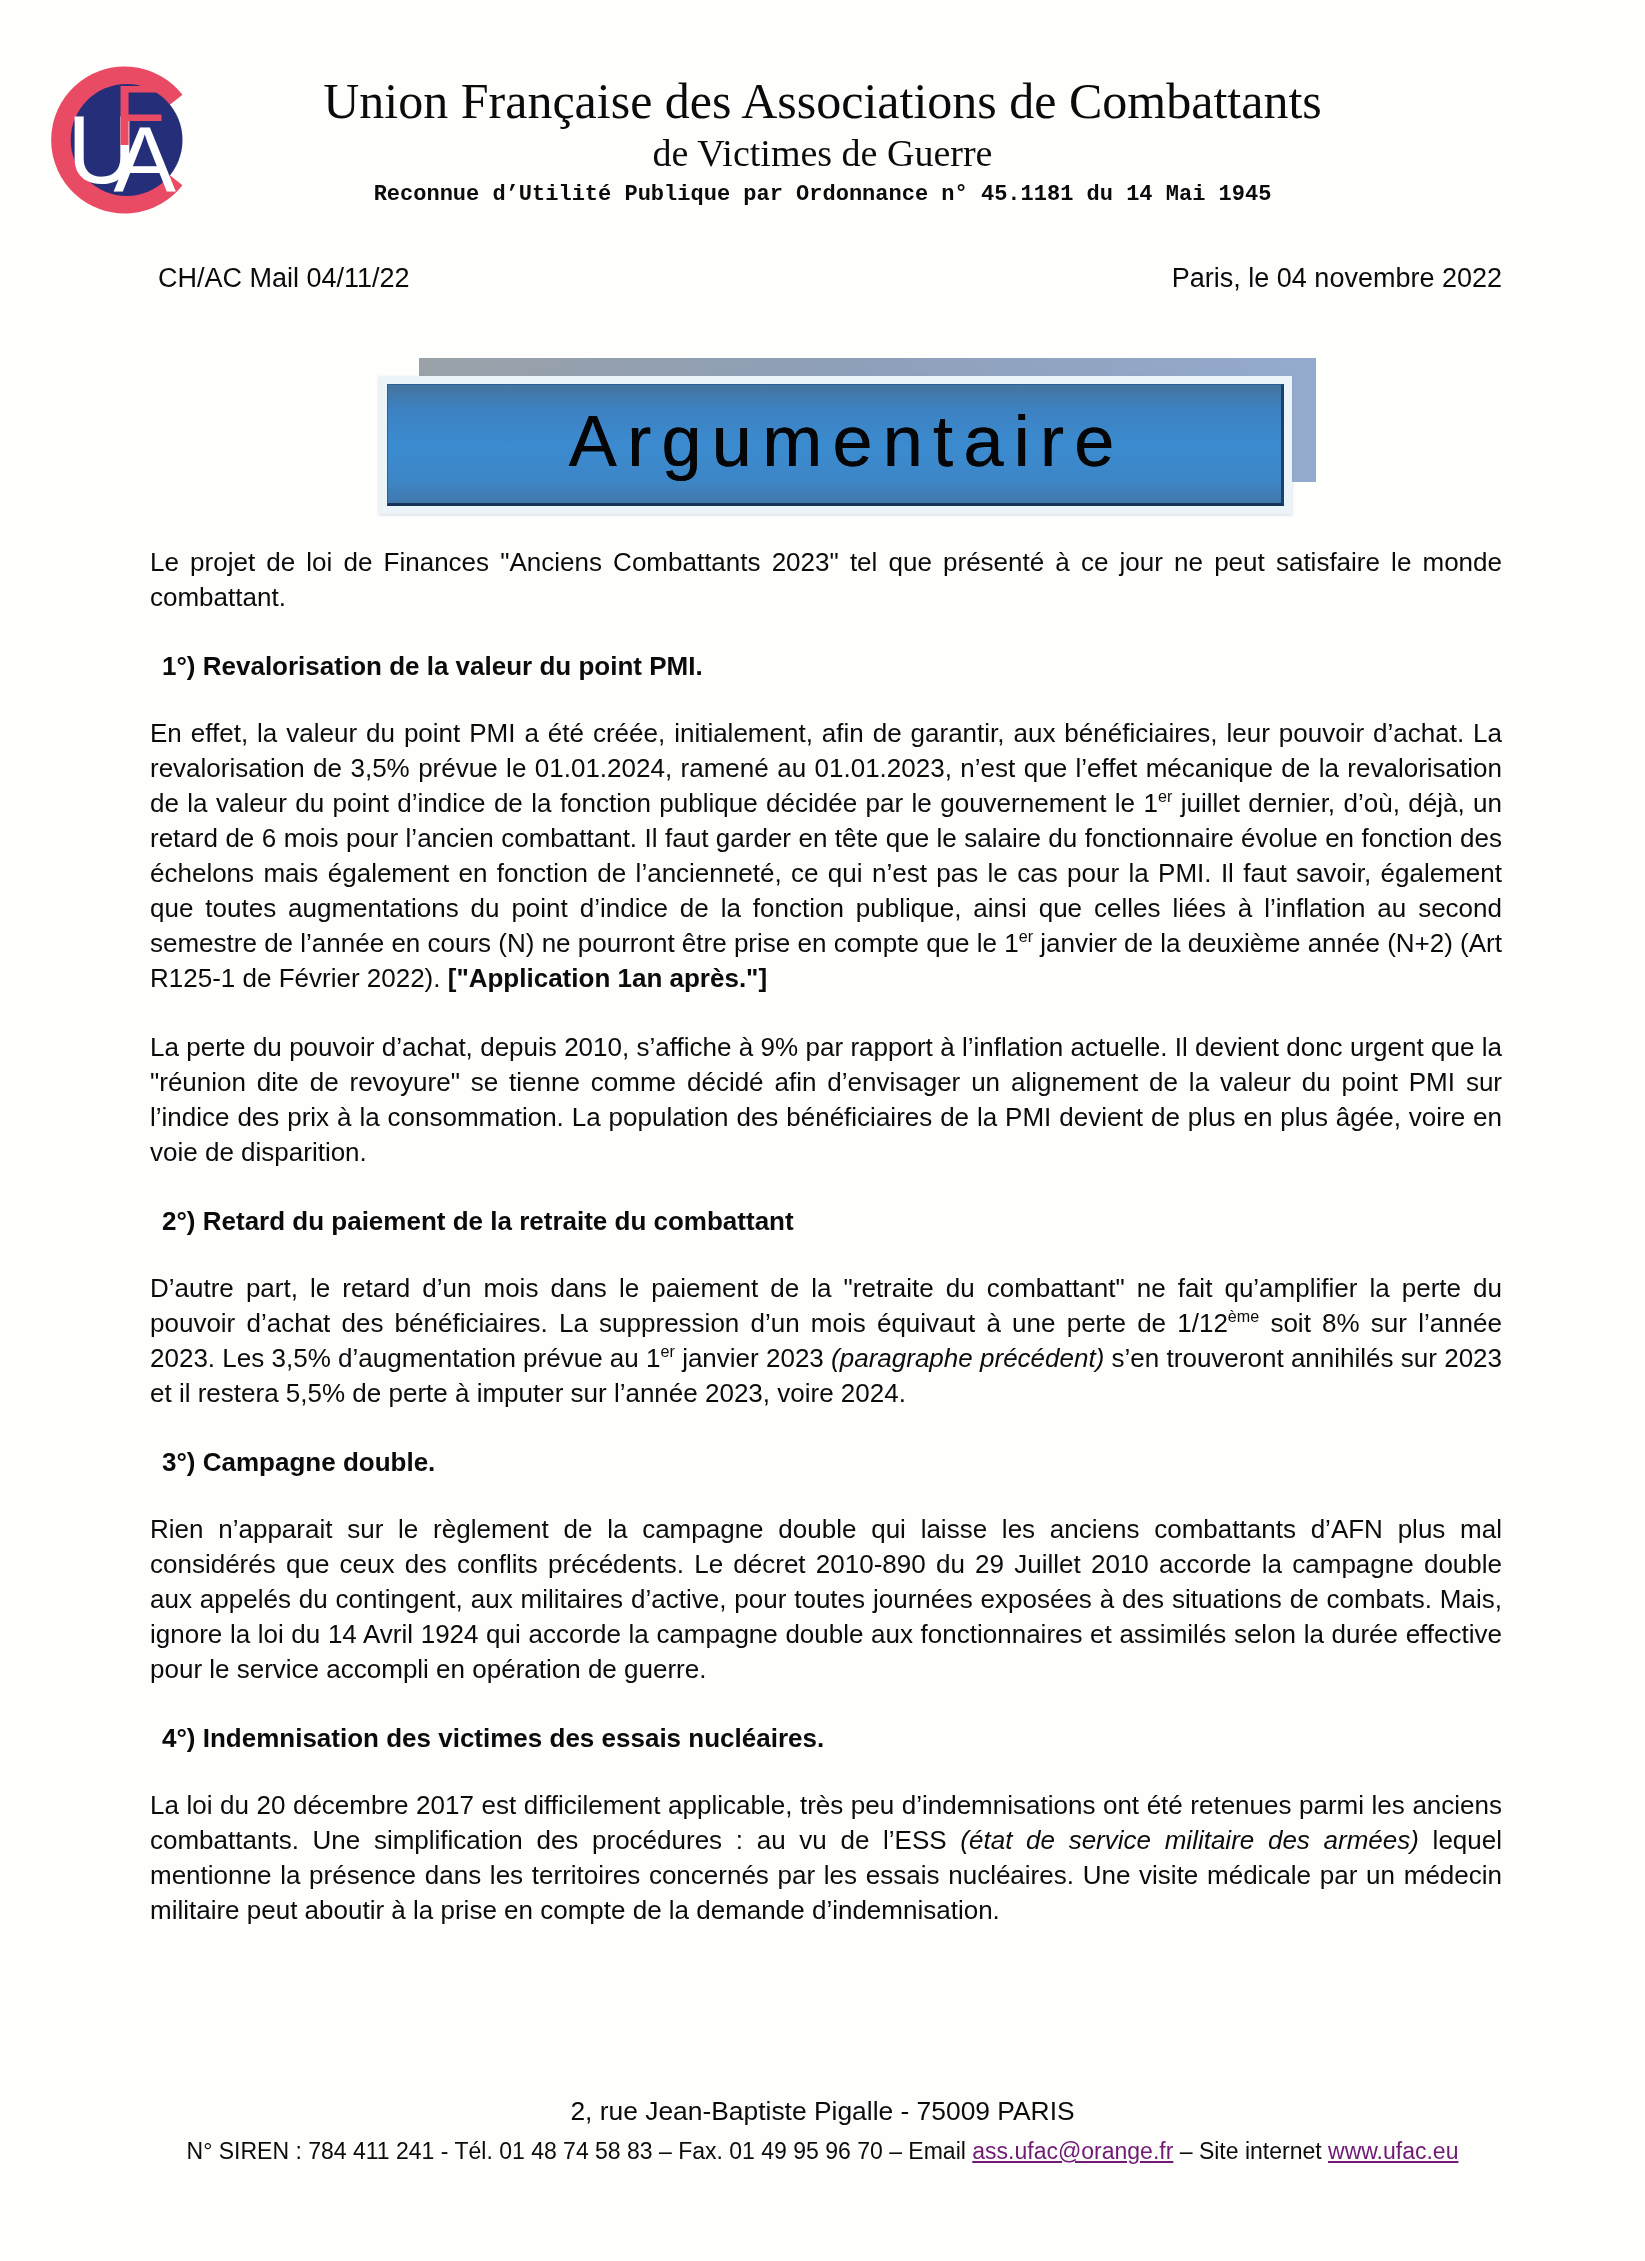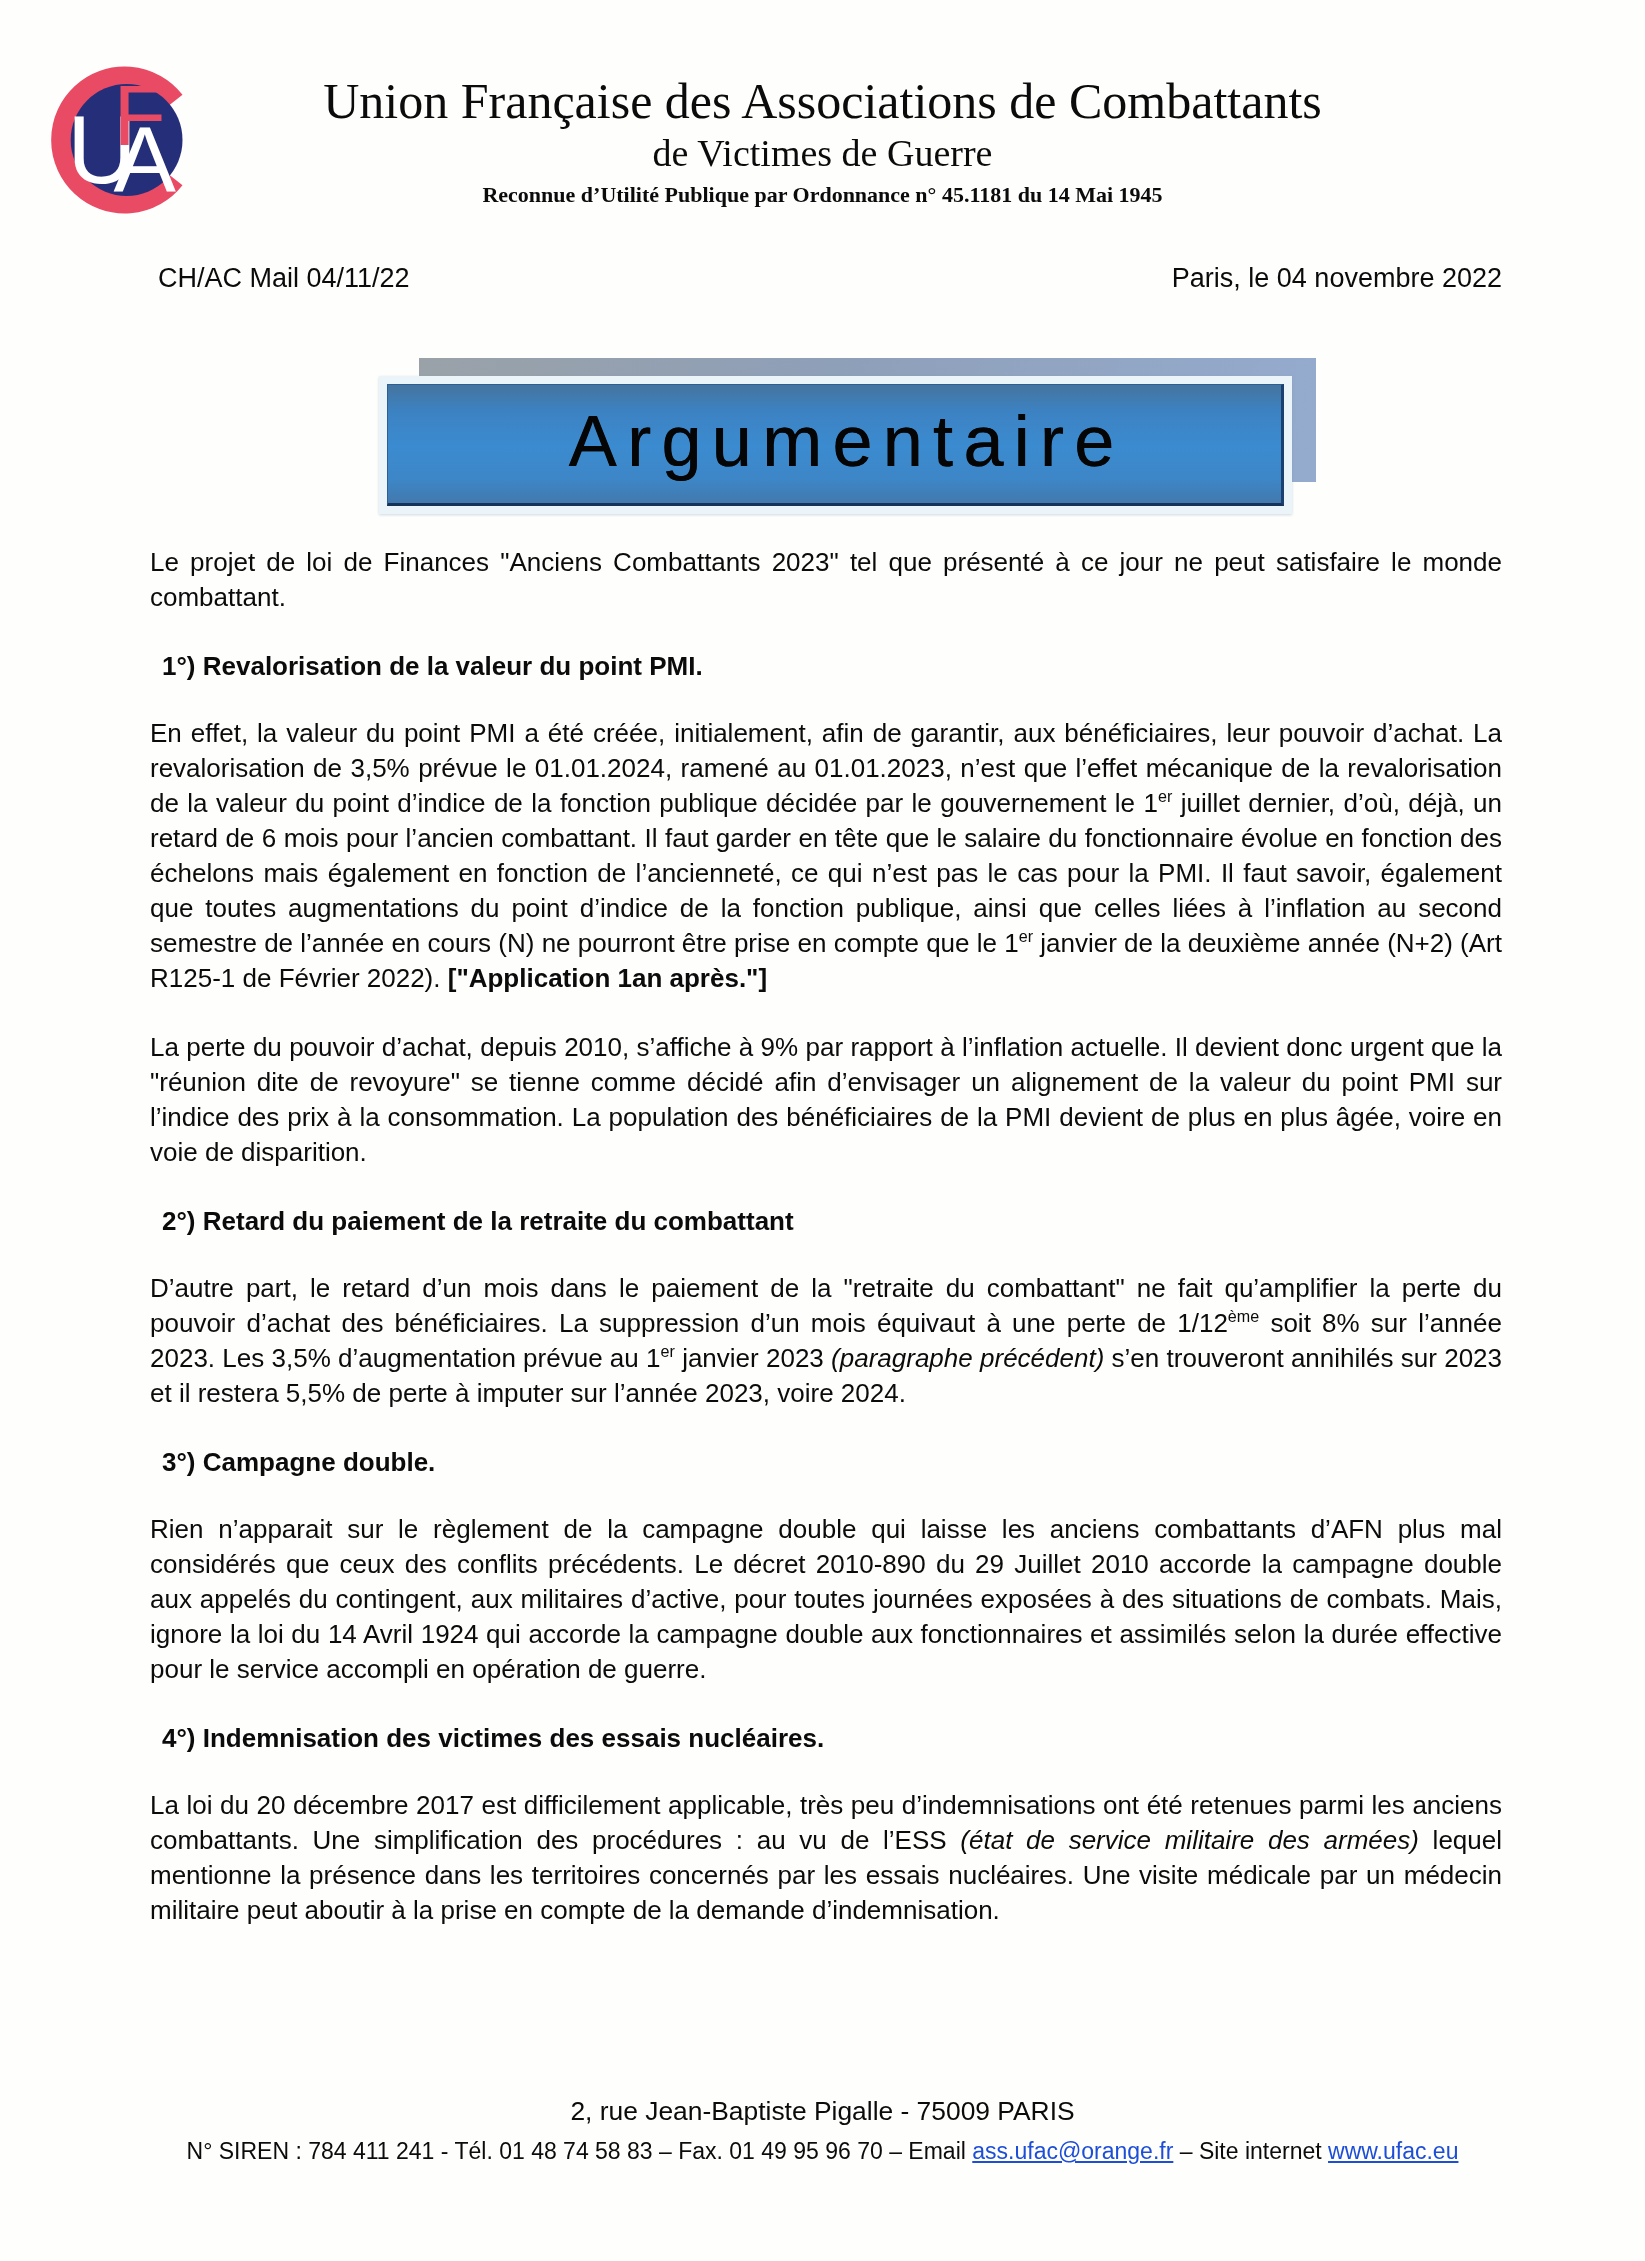--- a/index.html
+++ b/index.html
@@ -9,21 +9,21 @@
     background:#fefefd;
     font-family:"Liberation Sans",sans-serif;
     color:#0b0b0b;
     overflow:hidden;
   }
   
   .logo{position:absolute;left:46px;top:59px;width:156px;height:162px;}
   .header-text{position:absolute;top:72px;left:0;width:1645px;text-align:center;}
   .title-line1{font-family:"Liberation Serif",serif;font-size:50px;font-weight:400;line-height:1.18;}
   .title-line2{font-family:"Liberation Serif",serif;font-size:38px;font-weight:400;line-height:1.18;}
-  .subtitle{font-family:Liberation Serif, serif;font-size:22px;font-weight:700;margin-top:6.4px;}
+  .subtitle{font-family:Liberation Mono, monospace;font-size:22px;font-weight:700;margin-top:6.4px;}
   .meta-row{
     position:absolute;top:263px;left:158px;width:1344px;
     display:flex;justify-content:space-between;
     font-size:27px;
   }
   
   .banner-wrap{position:absolute;top:358px;left:379px;width:938px;height:166px;}
   .banner-shadow{
     position:absolute;left:40px;top:0;width:897px;height:124px;
     background:linear-gradient(100deg,#9aa2a8 0%,#8e9fb8 45%,#95abce 100%);
@@ -59,21 +59,21 @@
   .content p{margin:0 0 34px 0;}
   .section-heading{
     font-size:26px;font-weight:700;margin:0 0 32px 12px;line-height:35px;text-align:left;
   }
   .conclusion{font-weight:700;margin-top:64px !important;}
   .seg-b{font-weight:700;}
   .seg-i{font-style:italic;}
   sup{font-size:0.62em;line-height:0;vertical-align:super;}
   .footer-address{position:absolute;top:2096px;left:0;width:1645px;text-align:center;font-size:26.4px;}
   .footer-info{position:absolute;top:2138px;left:0;width:1645px;text-align:center;font-size:23px;}
-  .footer-info a{color:#1d4ed8;text-decoration:underline;cursor:pointer;}
+  .footer-info a{color:#701a75;text-decoration:underline;cursor:pointer;}
 </style>
 </head>
 <body>
 
 <div class="page">
 
   <div class="logo">
     <svg viewBox="0 0 240 240" width="156" height="162">
       <path d="M 196.6 60.9 A 96 96 0 1 0 196.6 179.1" fill="none" stroke="#e94a64" stroke-width="34"></path>
       <circle cx="124" cy="120" r="86" fill="#252e78"></circle>

